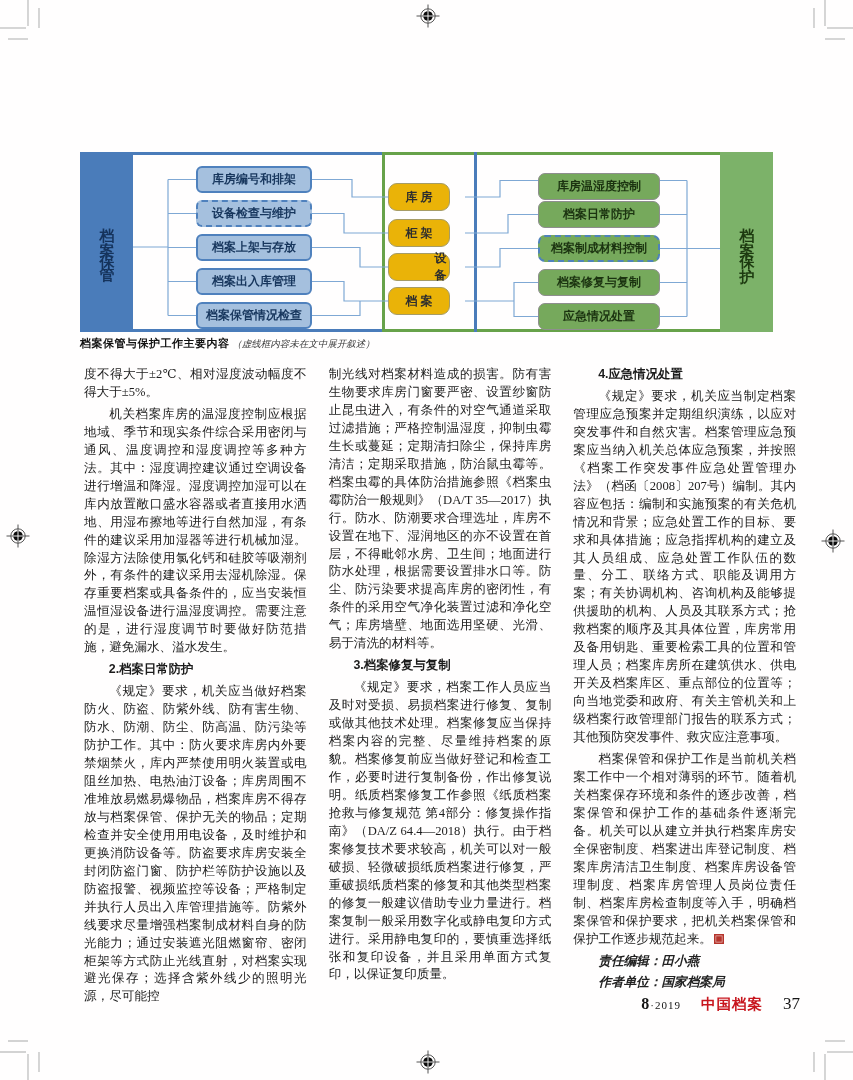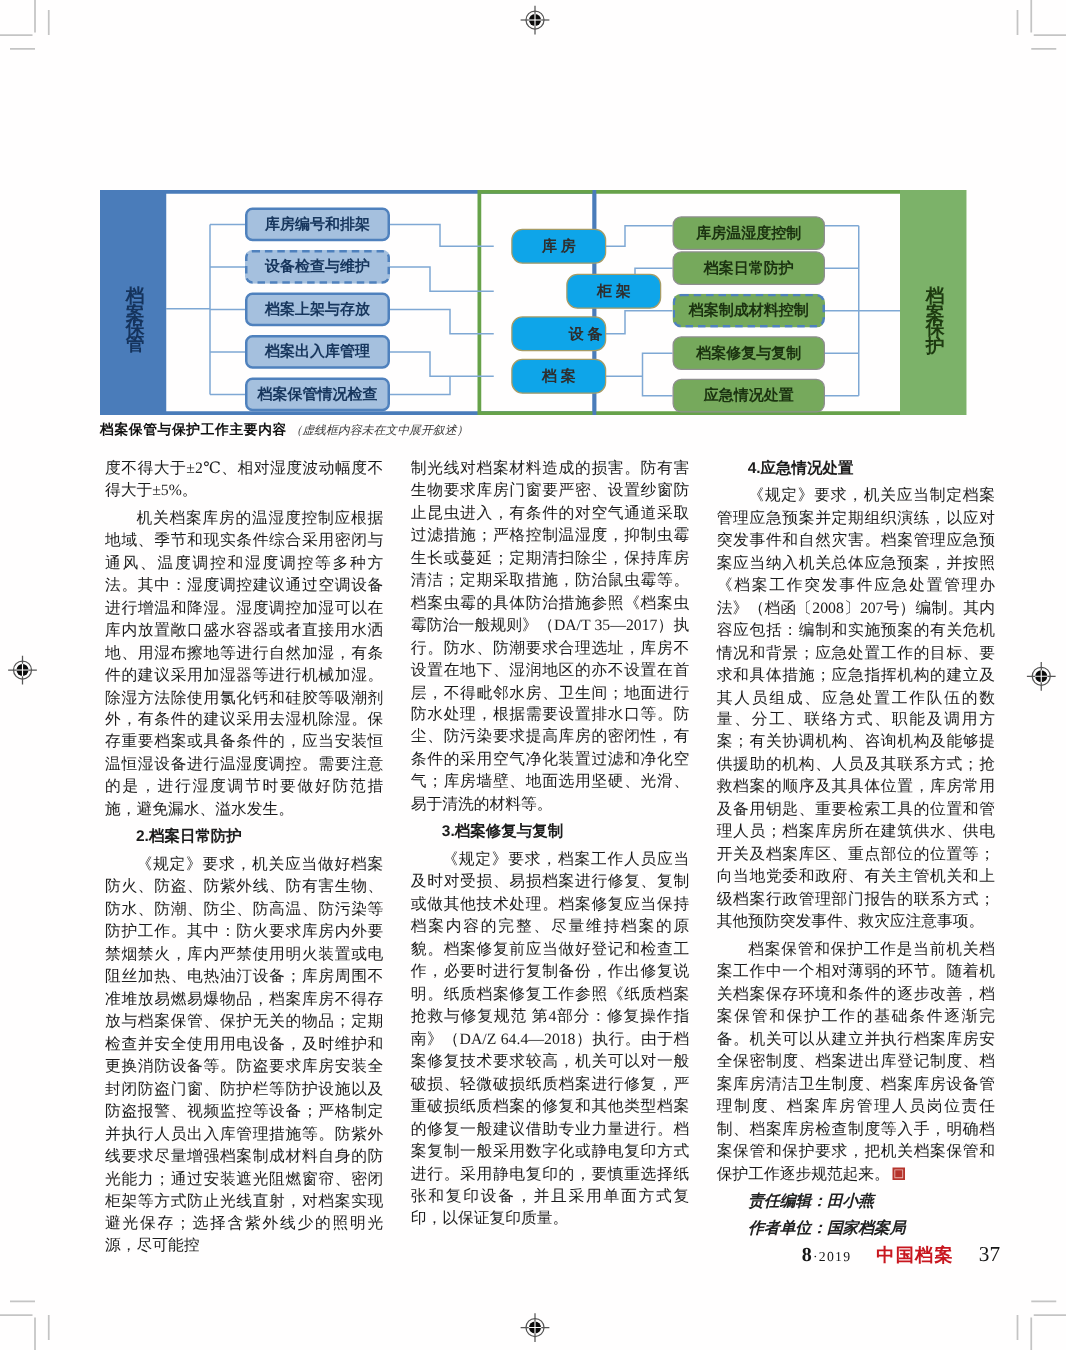--- a/index.html
+++ b/index.html
@@ -21,21 +21,21 @@
   .connectors{position:absolute;left:0;top:0;}
   .bar{position:absolute;top:0;width:53px;height:180px;display:flex;align-items:center;justify-content:center;
        writing-mode:vertical-rl;text-orientation:upright;letter-spacing:13px;
        font-weight:700;font-size:15px;}
   .bar-left{left:0;background:#4a7cba;color:#15335c;}
   .bar-right{left:640px;background:#7cb269;color:#1d3a10;}
   .dbox{position:absolute;display:flex;align-items:center;justify-content:center;box-sizing:border-box;
         font-weight:700;font-size:12px;text-align:center;}
   .bbox{left:116px;width:116px;height:27px;background:#a5c0de;border:2px solid #4f81bd;border-radius:6px;color:#17365d;}
   .bbox.dashed{border-style:dashed;}
-  .ybox{left:329px;width:76px;height:28px;background:#0ea5e9;border:1.5px solid #a69c66;border-radius:9px;color:#2e2e2e;}
+  .ybox{left:308px;width:62px;height:28px;background:#eab308;border:1.5px solid #a69c66;border-radius:9px;color:#2e2e2e;}
   .gbox{left:458px;width:122px;height:27px;background:#76a95c;border:1.5px solid #8e8e8e;border-radius:7px;color:#1b3310;}
   .gbox.dashed{border:2px dashed #4f81bd;}
   
   .caption{position:absolute;left:80px;top:336px;width:650px;font-size:11px;}
   .caption b{font-family:"Liberation Sans","DejaVu Sans",sans-serif;color:#111;letter-spacing:.5px;}
   .caption .note{font-style:italic;font-size:9.5px;color:#3a3a3a;}
   
   .columns{position:absolute;left:80px;top:362px;width:720px;height:640px;display:flex;gap:14px;}
   .col{flex:1;overflow:hidden;font-size:12.6px;line-height:17.95px;text-align:justify;}
   .col p{margin:4px;}
@@ -151,21 +151,21 @@
     <div class="bar bar-left">档案保管</div>
     <div class="bar bar-right">档案保护</div>
 
     <div class="dbox bbox" style="top:14px;">库房编号和排架</div>
     <div class="dbox bbox dashed" style="top:48px;">设备检查与维护</div>
     <div class="dbox bbox" style="top:82px;">档案上架与存放</div>
     <div class="dbox bbox" style="top:116px;">档案出入库管理</div>
     <div class="dbox bbox" style="top:150px;">档案保管情况检查</div>
 
     <div class="dbox ybox" style="top:31px;">库 房</div>
-    <div class="dbox ybox" style="top:67px;margin-left:44px;">柜 架</div>
+    <div class="dbox ybox" style="top:67px;">柜 架</div>
     <div class="dbox ybox" style="top:101px;padding-left:43px;">设 备</div>
     <div class="dbox ybox" style="top:135px;text-align:right;">档 案</div>
 
     <div class="dbox gbox" style="top:21px;">库房温湿度控制</div>
     <div class="dbox gbox" style="top:49px;">档案日常防护</div>
     <div class="dbox gbox dashed" style="top:83px;">档案制成材料控制</div>
     <div class="dbox gbox" style="top:117px;">档案修复与复制</div>
     <div class="dbox gbox" style="top:151px;">应急情况处置</div>
   </div>
 

